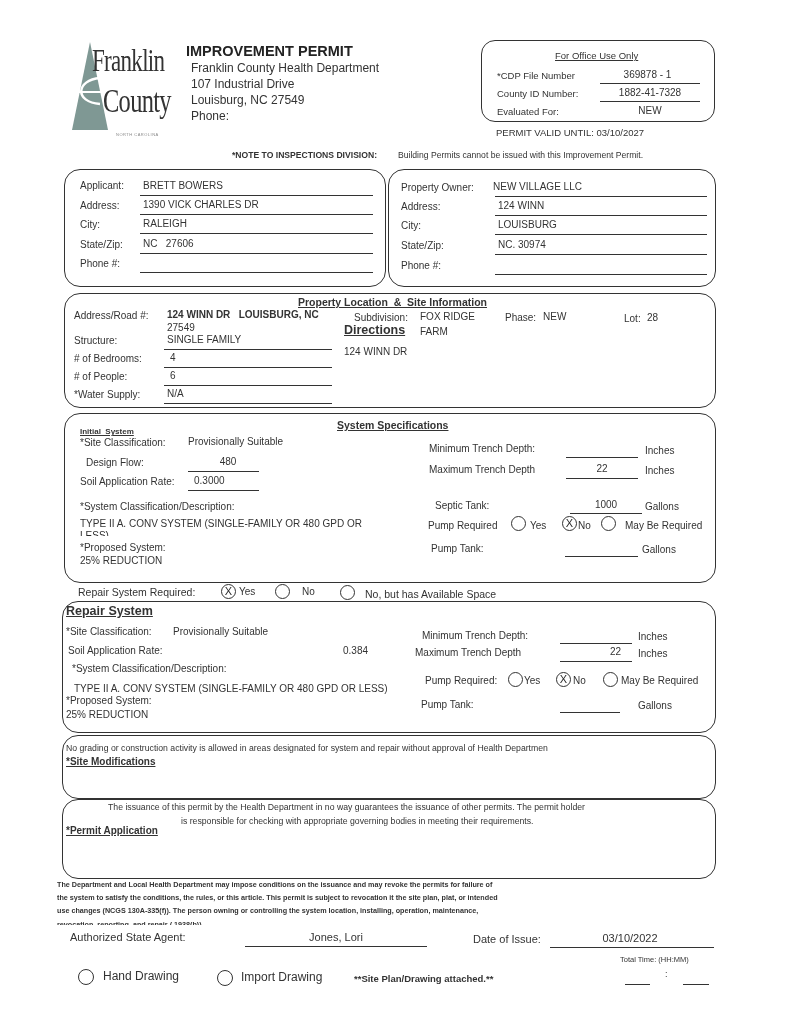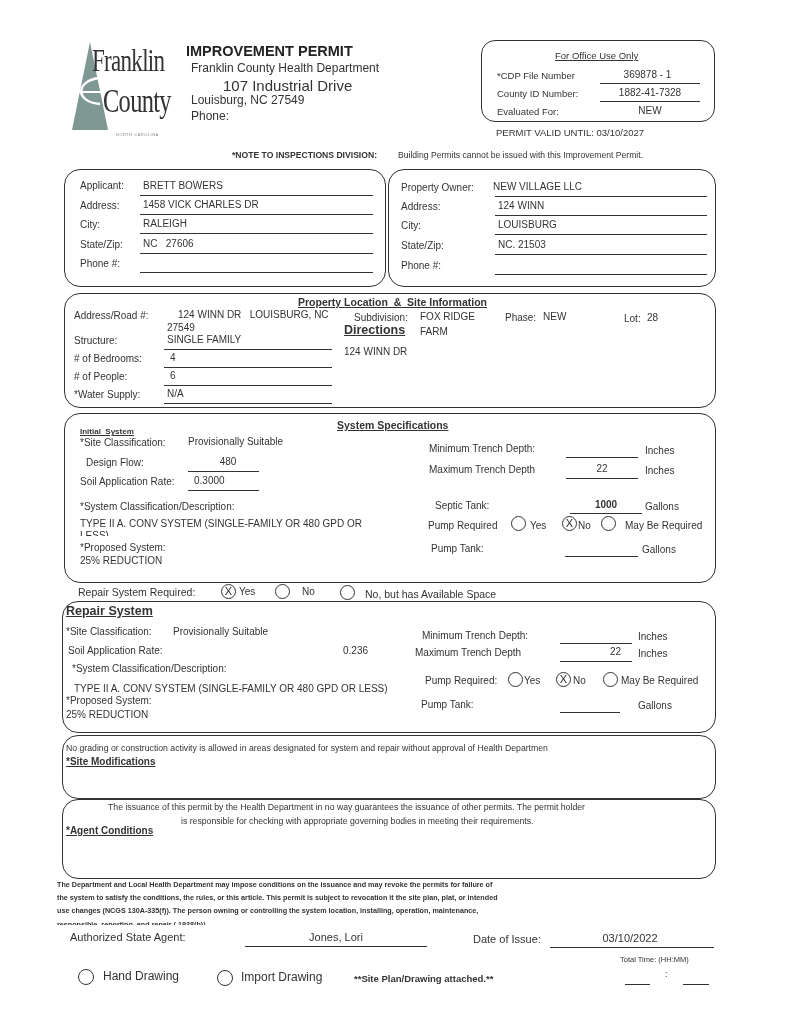--- a/index.html
+++ b/index.html
@@ -25,21 +25,21 @@
     <path d="M30,38 C 6,40 4,62 30,64" stroke="#fff" stroke-width="2.5" fill="none"></path>
     <line x1="6" y1="52" x2="36" y2="52" stroke="#fff" stroke-width="2"></line>
   </svg>
   <div class="abs" style="left:22px;top:2px;font-family:'Liberation Serif',serif;font-size:32px;color:#333;transform:scaleX(0.72);transform-origin:left top;letter-spacing:-1px;">Franklin</div>
   <div class="abs" style="left:33px;top:42px;font-family:'Liberation Serif',serif;font-size:34px;color:#333;transform:scaleX(0.72);transform-origin:left top;letter-spacing:-1px;">County</div>
   <div class="abs" style="left:46px;top:92px;font-size:4px;color:#888;letter-spacing:0.5px;">NORTH CAROLINA</div>
 </div>
 
 <div class="abs b" style="left:186px;top:43px;font-size:14.5px;color:#222;">IMPROVEMENT PERMIT</div>
 <div class="lbl" style="left:191px;top:61px;font-size:12px;">Franklin County Health Department</div>
-<div class="lbl" style="left:191px;top:77px;font-size:15px;margin-left:32px;">107 Industrial Drive</div>
+<div class="lbl" style="left:191px;top:77px;font-size:12px;">107 Industrial Drive</div>
 <div class="lbl" style="left:191px;top:93px;font-size:12px;">Louisburg, NC 27549</div>
 <div class="lbl" style="left:191px;top:109px;font-size:12px;">Phone:</div>
 
 <div class="box" style="left:481px;top:40px;width:232px;height:80px;border-radius:14px;"></div>
 <div class="lbl u" style="left:555px;top:50px;font-size:9.5px;">For Office Use Only</div>
 <div class="lbl" style="left:497px;top:70px;font-size:9.5px;">*CDP File Number</div>
 <div class="val center" style="left:600px;top:69px;width:95px;font-size:10px;">369878 - 1</div>
 <div class="line" style="left:600px;top:83px;width:100px;"></div>
 <div class="lbl" style="left:497px;top:88px;font-size:9.5px;">County ID Number:</div>
 <div class="val center" style="left:600px;top:87px;width:100px;font-size:10px;">1882-41-7328</div>
@@ -49,21 +49,21 @@
 <div class="lbl" style="left:496px;top:127px;font-size:9.5px;">PERMIT VALID UNTIL: 03/10/2027</div>
 
 <div class="lbl b" style="left:232px;top:150px;font-size:8.6px;">*NOTE TO INSPECTIONS DIVISION:</div>
 <div class="lbl" style="left:398px;top:150px;font-size:8.6px;">Building Permits cannot be issued with this Improvement Permit.</div>
 
 <div class="box" style="left:64px;top:169px;width:320px;height:116px;"></div>
 <div class="lbl" style="left:80px;top:180px;">Applicant:</div>
 <div class="val" style="left:143px;top:180px;">BRETT BOWERS</div>
 <div class="line" style="left:140px;top:195px;width:233px;"></div>
 <div class="lbl" style="left:80px;top:200px;">Address:</div>
-<div class="val" style="left:143px;top:199px;">1458 VICK CHARLES DR</div>
+<div class="val" style="left:143px;top:199px;">1390 VICK CHARLES DR</div>
 <div class="line" style="left:140px;top:214px;width:233px;"></div>
 <div class="lbl" style="left:80px;top:219px;">City:</div>
 <div class="val" style="left:143px;top:218px;">RALEIGH</div>
 <div class="line" style="left:140px;top:233px;width:233px;"></div>
 <div class="lbl" style="left:80px;top:239px;">State/Zip:</div>
 <div class="val" style="left:143px;top:238px;white-space:pre;">NC   27606</div>
 <div class="line" style="left:140px;top:253px;width:233px;"></div>
 <div class="lbl" style="left:80px;top:258px;">Phone #:</div>
 <div class="val" style="left:143px;top:258px;"></div>
 <div class="line" style="left:140px;top:272px;width:233px;"></div>
@@ -72,30 +72,30 @@
 <div class="lbl" style="left:401px;top:182px;">Property Owner:</div>
 <div class="val" style="left:493px;top:181px;">NEW VILLAGE LLC</div>
 <div class="line" style="left:495px;top:196px;width:212px;"></div>
 <div class="lbl" style="left:401px;top:201px;">Address:</div>
 <div class="val" style="left:498px;top:200px;">124 WINN</div>
 <div class="line" style="left:495px;top:215px;width:212px;"></div>
 <div class="lbl" style="left:401px;top:220px;">City:</div>
 <div class="val" style="left:498px;top:219px;">LOUISBURG</div>
 <div class="line" style="left:495px;top:234px;width:212px;"></div>
 <div class="lbl" style="left:401px;top:240px;">State/Zip:</div>
-<div class="val" style="left:498px;top:239px;">NC. 21503</div>
+<div class="val" style="left:498px;top:239px;">NC. 30974</div>
 <div class="line" style="left:495px;top:254px;width:212px;"></div>
 <div class="lbl" style="left:401px;top:260px;">Phone #:</div>
 <div class="val" style="left:498px;top:260px;"></div>
 <div class="line" style="left:495px;top:274px;width:212px;"></div>
 
 <div class="box" style="left:64px;top:293px;width:650px;height:113px;"></div>
 <div class="lbl b u" style="left:298px;top:296px;font-size:10.5px;white-space:pre;">Property Location  &amp;  Site Information</div>
 <div class="lbl" style="left:74px;top:310px;">Address/Road #:</div>
-<div class="val" style="left:178px;top:309px;white-space:pre;">124 WINN DR   LOUISBURG, NC</div>
+<div class="val" style="left:167px;top:309px;white-space:pre;font-weight:bold;">124 WINN DR   LOUISBURG, NC</div>
 <div class="val" style="left:167px;top:322px;">27549</div>
 <div class="lbl" style="left:354px;top:312px;">Subdivision:</div>
 <div class="val" style="left:420px;top:311px;">FOX RIDGE</div>
 <div class="val" style="left:420px;top:326px;">FARM</div>
 <div class="lbl" style="left:505px;top:312px;">Phase:</div>
 <div class="val" style="left:543px;top:311px;">NEW</div>
 <div class="lbl" style="left:624px;top:313px;">Lot:</div>
 <div class="val" style="left:647px;top:312px;">28</div>
 <div class="lbl b u" style="left:344px;top:323px;font-size:12.5px;">Directions</div>
 <div class="val" style="left:344px;top:346px;">124 WINN DR</div>
@@ -133,21 +133,21 @@
 
 <div class="lbl" style="left:429px;top:443px;">Minimum Trench Depth:</div>
 <div class="val center" style="left:566px;top:442px;width:72px;"></div>
 <div class="line" style="left:566px;top:457px;width:72px;"></div>
 <div class="lbl" style="left:645px;top:445px;">Inches</div>
 <div class="lbl" style="left:429px;top:464px;">Maximum Trench Depth</div>
 <div class="val center" style="left:566px;top:463px;width:72px;">22</div>
 <div class="line" style="left:566px;top:478px;width:72px;"></div>
 <div class="lbl" style="left:645px;top:465px;">Inches</div>
 <div class="lbl" style="left:435px;top:500px;">Septic Tank:</div>
-<div class="val center" style="left:570px;top:499px;width:72px;font-weight:bold;">1000</div>
+<div class="val center" style="left:570px;top:499px;width:72px;">1000</div>
 <div class="line" style="left:570px;top:513px;width:72px;"></div>
 <div class="lbl" style="left:645px;top:501px;">Gallons</div>
 <div class="lbl" style="left:428px;top:520px;">Pump Required</div>
 <div class="radio" style="left:511px;top:516px;"></div>
 <div class="lbl" style="left:530px;top:520px;">Yes</div>
 <div class="radio" style="left:562px;top:516px;">X</div>
 <div class="lbl" style="left:578px;top:520px;">No</div>
 <div class="radio" style="left:601px;top:516px;"></div>
 <div class="lbl" style="left:625px;top:520px;">May Be Required</div>
 <div class="lbl" style="left:431px;top:543px;">Pump Tank:</div>
@@ -161,21 +161,21 @@
 <div class="radio" style="left:275px;top:584px;"></div>
 <div class="lbl" style="left:302px;top:586px;">No</div>
 <div class="radio" style="left:340px;top:585px;"></div>
 <div class="lbl" style="left:365px;top:588px;font-size:10.5px;">No, but has Available Space</div>
 
 <div class="box" style="left:62px;top:601px;width:652px;height:130px;"></div>
 <div class="lbl b u" style="left:66px;top:604px;font-size:12.5px;">Repair System</div>
 <div class="lbl" style="left:66px;top:626px;">*Site Classification:</div>
 <div class="val" style="left:173px;top:626px;">Provisionally Suitable</div>
 <div class="lbl" style="left:68px;top:645px;">Soil Application Rate:</div>
-<div class="val" style="left:343px;top:645px;">0.236</div>
+<div class="val" style="left:343px;top:645px;">0.384</div>
 <div class="lbl" style="left:72px;top:663px;">*System Classification/Description:</div>
 <div class="val" style="left:74px;top:683px;">TYPE II A. CONV SYSTEM (SINGLE-FAMILY OR 480 GPD OR LESS)</div>
 <div class="lbl" style="left:66px;top:695px;">*Proposed System:</div>
 <div class="val" style="left:66px;top:709px;">25% REDUCTION</div>
 
 <div class="lbl" style="left:422px;top:630px;">Minimum Trench Depth:</div>
 <div class="val center" style="left:560px;top:630px;width:72px;"></div>
 <div class="line" style="left:560px;top:643px;width:72px;"></div>
 <div class="lbl" style="left:638px;top:631px;">Inches</div>
 <div class="lbl" style="left:415px;top:647px;">Maximum Trench Depth</div>
@@ -194,27 +194,27 @@
 <div class="line" style="left:560px;top:712px;width:60px;"></div>
 <div class="lbl" style="left:638px;top:700px;">Gallons</div>
 
 <div class="box" style="left:62px;top:735px;width:652px;height:62px;"></div>
 <div class="lbl" style="left:66px;top:743px;font-size:8.7px;">No grading or construction activity is allowed in areas designated for system and repair without approval of Health Departmen</div>
 <div class="lbl b u" style="left:66px;top:756px;font-size:10px;">*Site Modifications</div>
 
 <div class="box" style="left:62px;top:799px;width:652px;height:78px;"></div>
 <div class="lbl" style="left:108px;top:802px;font-size:8.7px;">The issuance of this permit by the Health Department in no way guarantees the issuance of other permits.  The permit holder</div>
 <div class="lbl" style="left:181px;top:816px;font-size:8.7px;">is responsible for checking with appropriate governing bodies in meeting their requirements.</div>
-<div class="lbl b u" style="left:66px;top:825px;font-size:10px;">*Agent Conditions</div>
+<div class="lbl b u" style="left:66px;top:825px;font-size:10px;">*Permit Application</div>
 
 <div class="lbl b" style="left:57px;top:880px;font-size:7.2px;">The Department and Local Health Department may impose conditions on the issuance and may revoke the permits for failure of</div>
 <div class="lbl b" style="left:57px;top:893px;font-size:7.2px;">the system to satisfy the conditions, the rules, or this article. This permit is subject to revocation it the site plan, plat, or intended</div>
 <div class="lbl b" style="left:57px;top:906px;font-size:7.2px;">use changes (NCGS 130A-335(f)). The person owning or controlling the system location, installing, operation, maintenance,</div>
 <div class="abs" style="left:57px;top:918px;height:7px;overflow:hidden;">
-  <span class="b" style="font-size:7.2px;color:#333;white-space:nowrap;">responsible, reporting, and repair (.1938(b)).</span>
+  <span class="b" style="font-size:7.2px;color:#333;white-space:nowrap;">revocation, reporting, and repair (.1938(b)).</span>
 </div>
 
 <div class="lbl" style="left:70px;top:931px;font-size:11px;">Authorized State Agent:</div>
 <div class="val center" style="left:245px;top:931px;width:182px;font-size:11px;">Jones, Lori</div>
 <div class="line" style="left:245px;top:946px;width:182px;"></div>
 <div class="lbl" style="left:473px;top:933px;font-size:11px;">Date of Issue:</div>
 <div class="val center" style="left:550px;top:932px;width:160px;font-size:11px;">03/10/2022</div>
 <div class="line" style="left:550px;top:947px;width:164px;"></div>
 <div class="lbl" style="left:620px;top:955px;font-size:7.5px;">Total Time: (HH:MM)</div>
 

